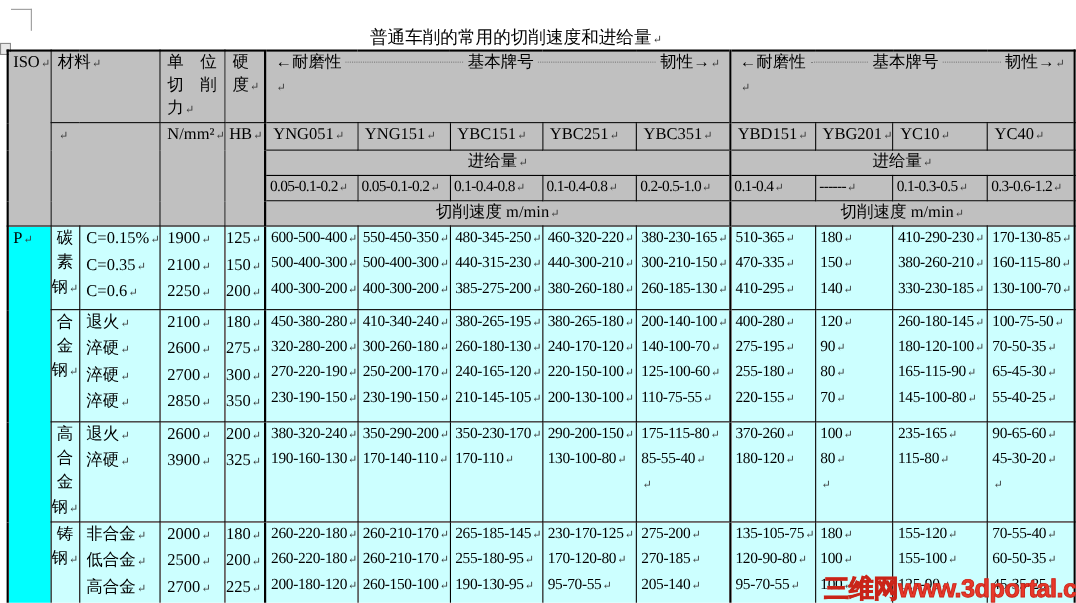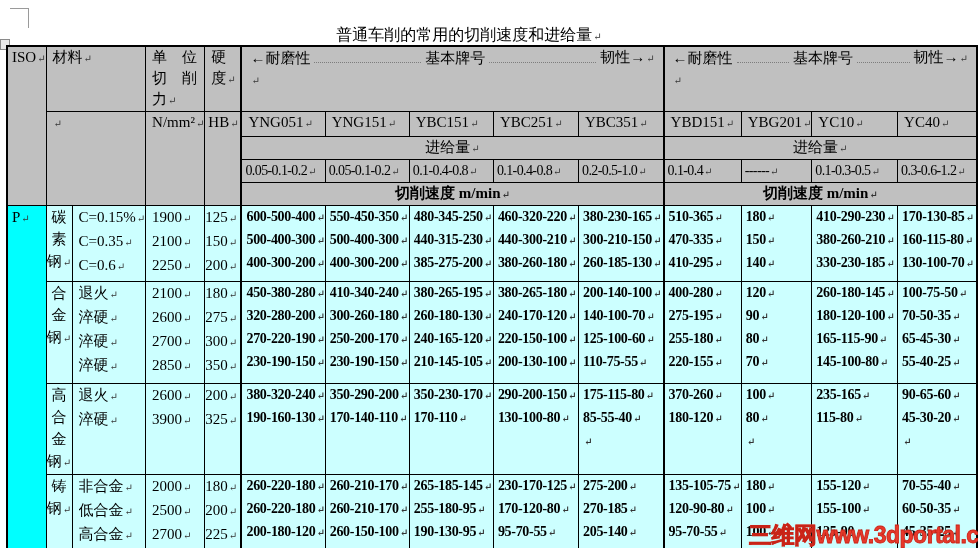--- a/index.html
+++ b/index.html
@@ -35,30 +35,30 @@
     font-size:15px;line-height:22px;
     padding:0 0 0 6px;
   }
   td .ln{white-space:nowrap;}
   .hdr{background:var(--header_bg);line-height:21px;}
   .dat{background:var(--cell_bg);}
   .isoP{background:var(--iso_cell_bg);}
   .gsep{border-left-width:2px;}
   .ctr{text-align:center;padding:0;}
   .rgt{text-align:left;padding:0 3px 0 0;}
-  .v{font-size:14px;letter-spacing:-0.3px;padding:0 0 0 4px;font-weight:bold;}
+  .v{font-size:14px;letter-spacing:-0.3px;padding:0 0 0 4px;}
   .feed{font-size:14px;letter-spacing:-0.6px;padding:0 0 0 3px;}
   .matv{text-align:center;padding:0;}
   .pm{font-size:10px;color:var(--mark_gray);padding-left:1px;}
-  .ghead{display:flex;align-items:center;padding:0 8px 0 8px;}
+  .ghead{display:flex;align-items:flex-start;padding:0 8px 0 8px;}
   .ghead .lbl{flex:none;}
   .leader{flex:1;height:9px;border-bottom:1px dotted #7d7d7d;margin:0 4px;}
   .gsecond{padding-left:8px;}
   tr.rA{height:65px;margin-top:44px;} tr.rB{height:25px;} tr.rC{height:22px;}
-  tr.rD{height:22px;} tr.rE{height:21px;font-weight:bold;}
+  tr.rD{height:22px;} tr.rE{height:21px;}
   tr.b1{height:76px;} tr.b2{height:102px;} tr.b3{height:89px;} tr.b4{height:78px;}
   .clip{height:74px;overflow:hidden;}
   .watermark{
     position:absolute;left:749px;top:520px;white-space:nowrap;
     font-family:"Liberation Sans","DejaVu Sans",sans-serif;
     font-size:23px;font-weight:bold;letter-spacing:-0.5px;
     color:var(--watermark_red);
     -webkit-text-stroke:0.8px #c82418;
     text-shadow:0 0 1px #ffb5ae;
   }

